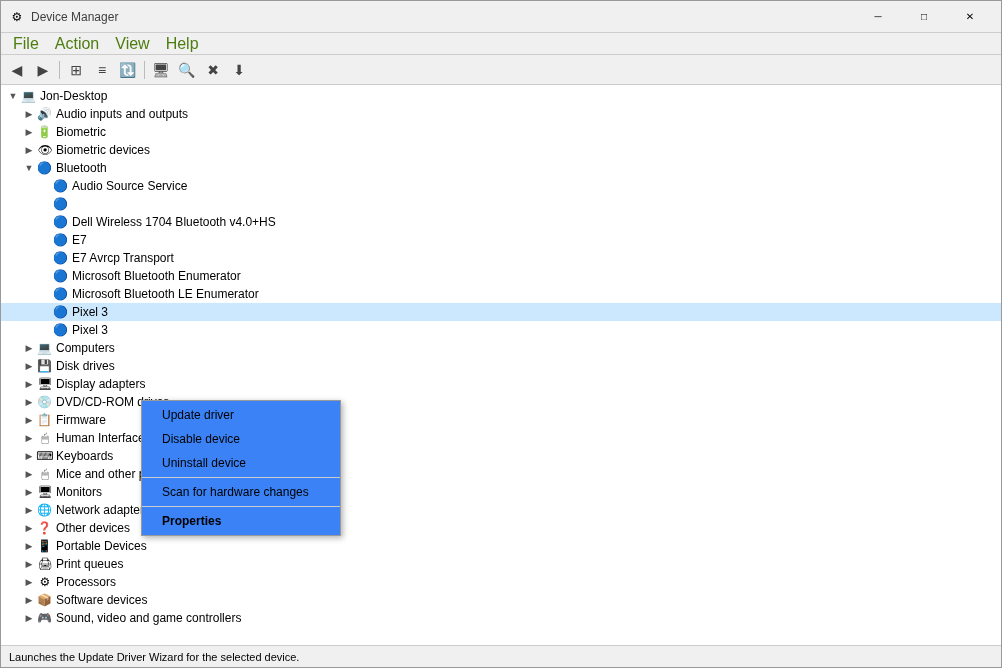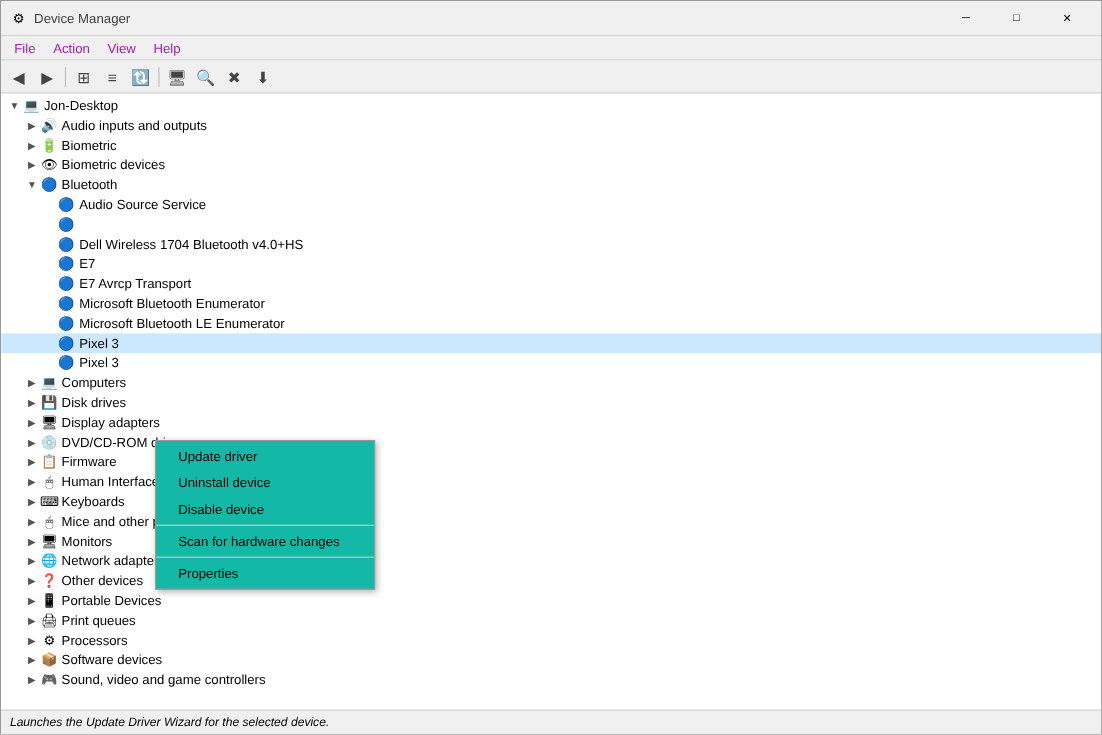--- a/index.html
+++ b/index.html
@@ -72,22 +72,22 @@
       background: #f0f0f0;
       display: flex;
       align-items: center;
       border-bottom: 1px solid #ccc;
       padding: 0 4px;
     }
 
     .menu-item {
       padding: 2px 8px;
       cursor: pointer;
-      font-size: 12px;
-      color: #a21caf;
+      font-size: 16px;
+      color: #4d7c0f;
     }
 
     
     .toolbar {
       height: 30px;
       background: #f0f0f0;
       display: flex;
       align-items: center;
       padding: 0 4px;
       border-bottom: 1px solid #ccc;
@@ -183,58 +183,57 @@
 
     .indent-1 { padding-left: 4px; }
     .indent-2 { padding-left: 20px; }
     .indent-3 { padding-left: 36px; }
 
     
     .context-menu {
       position: absolute;
       left: 140px;
       top: 315px;
-      background: #14b8a6;
+      background: #3b82f6;
       border: 1px solid #999;
       box-shadow: 2px 2px 6px rgba(0,0,0,0.3);
       z-index: 100;
       min-width: 200px;
       padding: 2px 0;
     }
 
     .context-menu-item {
       padding: 5px 20px;
       cursor: pointer;
       font-size: 12px;
       color: #000;
       display: flex;
       align-items: center;
     }
 
     .context-menu-item.bold {
-      font-weight: normal;
+      font-weight: bold;
     }
 
     .context-menu-separator {
       height: 1px;
       background: #ccc;
       margin: 2px 0;
     }
 
     
     .status-bar {
       height: 22px;
       background: #f0f0f0;
       border-top: 1px solid #ccc;
       display: flex;
       align-items: center;
       padding: 0 8px;
       font-size: 11px;
       color: #000;
-      font-style: italic;
     }
   </style>
 </head>
 <body>
 
 <div class="window">
 
   <div class="title-bar">
     <div class="title-bar-icon">⚙</div>
     <div class="title-bar-text">Device Manager</div>
@@ -443,22 +442,22 @@
       </div>
 
       <div class="tree-item indent-2">
         <span class="expand-icon">▶</span>
         <span class="node-icon">🎮</span>
         <span>Sound, video and game controllers</span>
       </div>
 
       <div class="context-menu">
         <div class="context-menu-item">Update driver</div>
+        <div class="context-menu-item">Disable device</div>
         <div class="context-menu-item">Uninstall device</div>
-        <div class="context-menu-item">Disable device</div>
         <div class="context-menu-separator"></div>
         <div class="context-menu-item">Scan for hardware changes</div>
         <div class="context-menu-separator"></div>
         <div class="context-menu-item bold">Properties</div>
       </div>
 
     </div>
   </div>
 
   <div class="status-bar">

